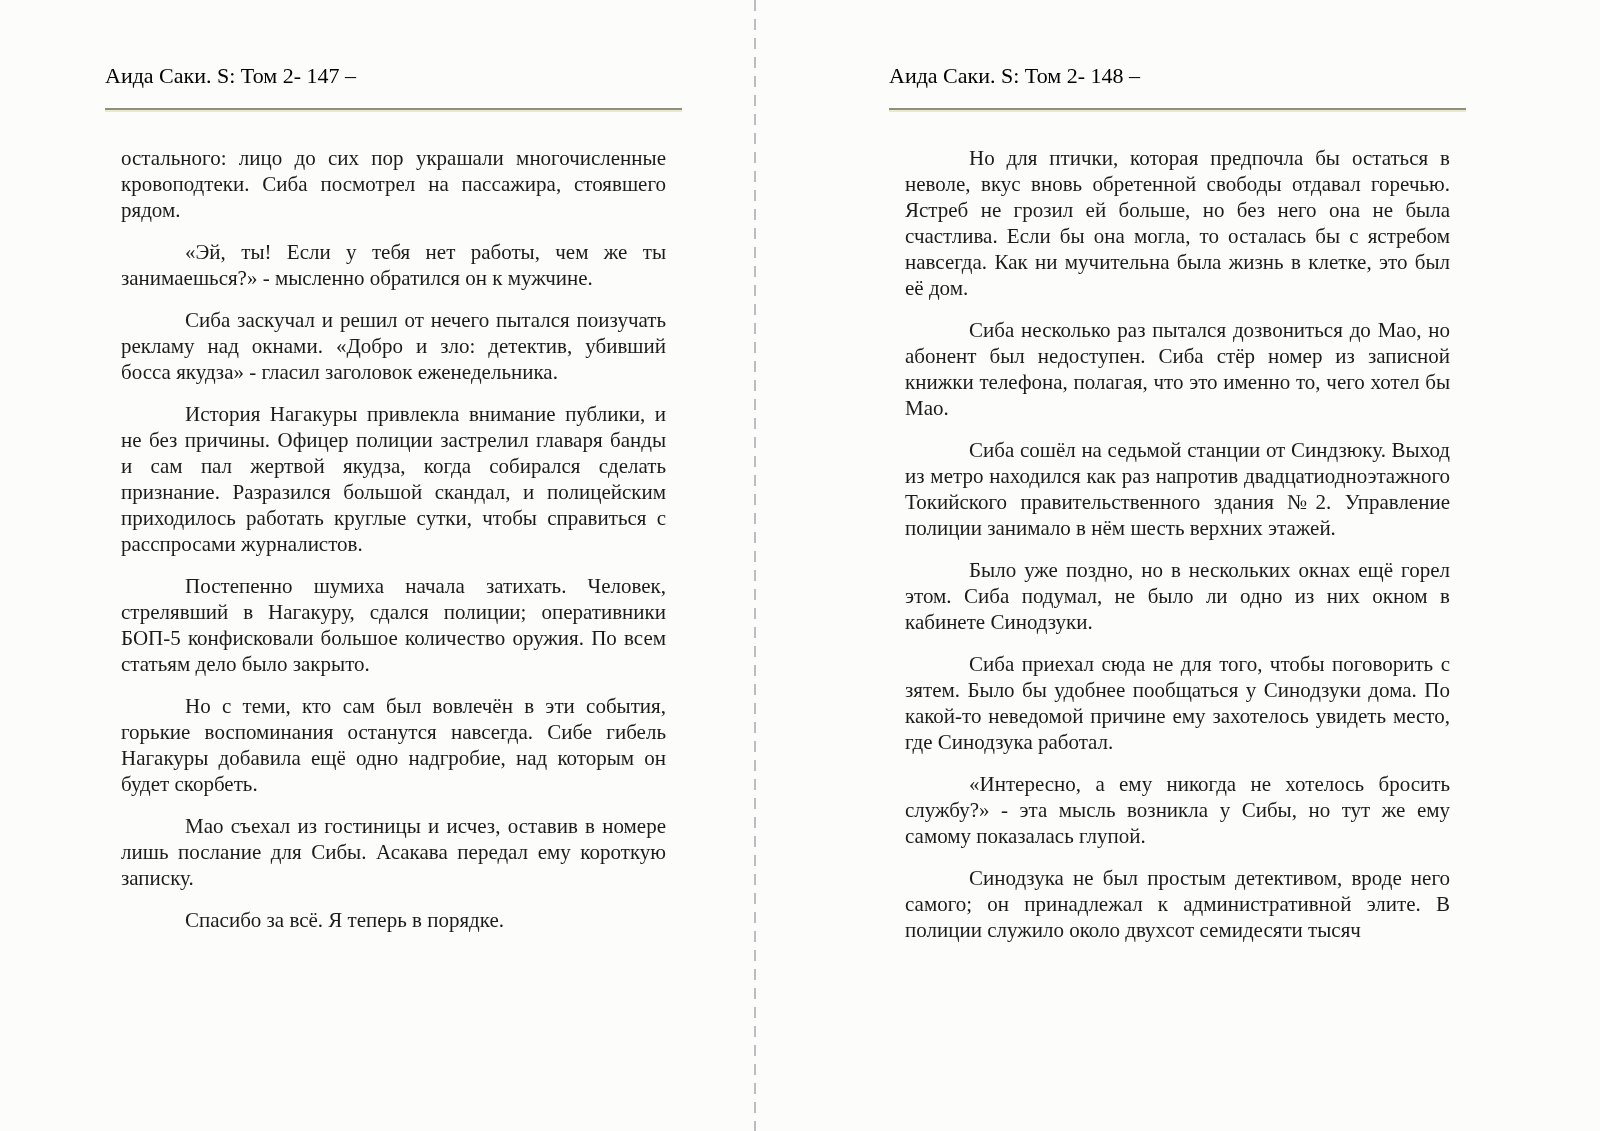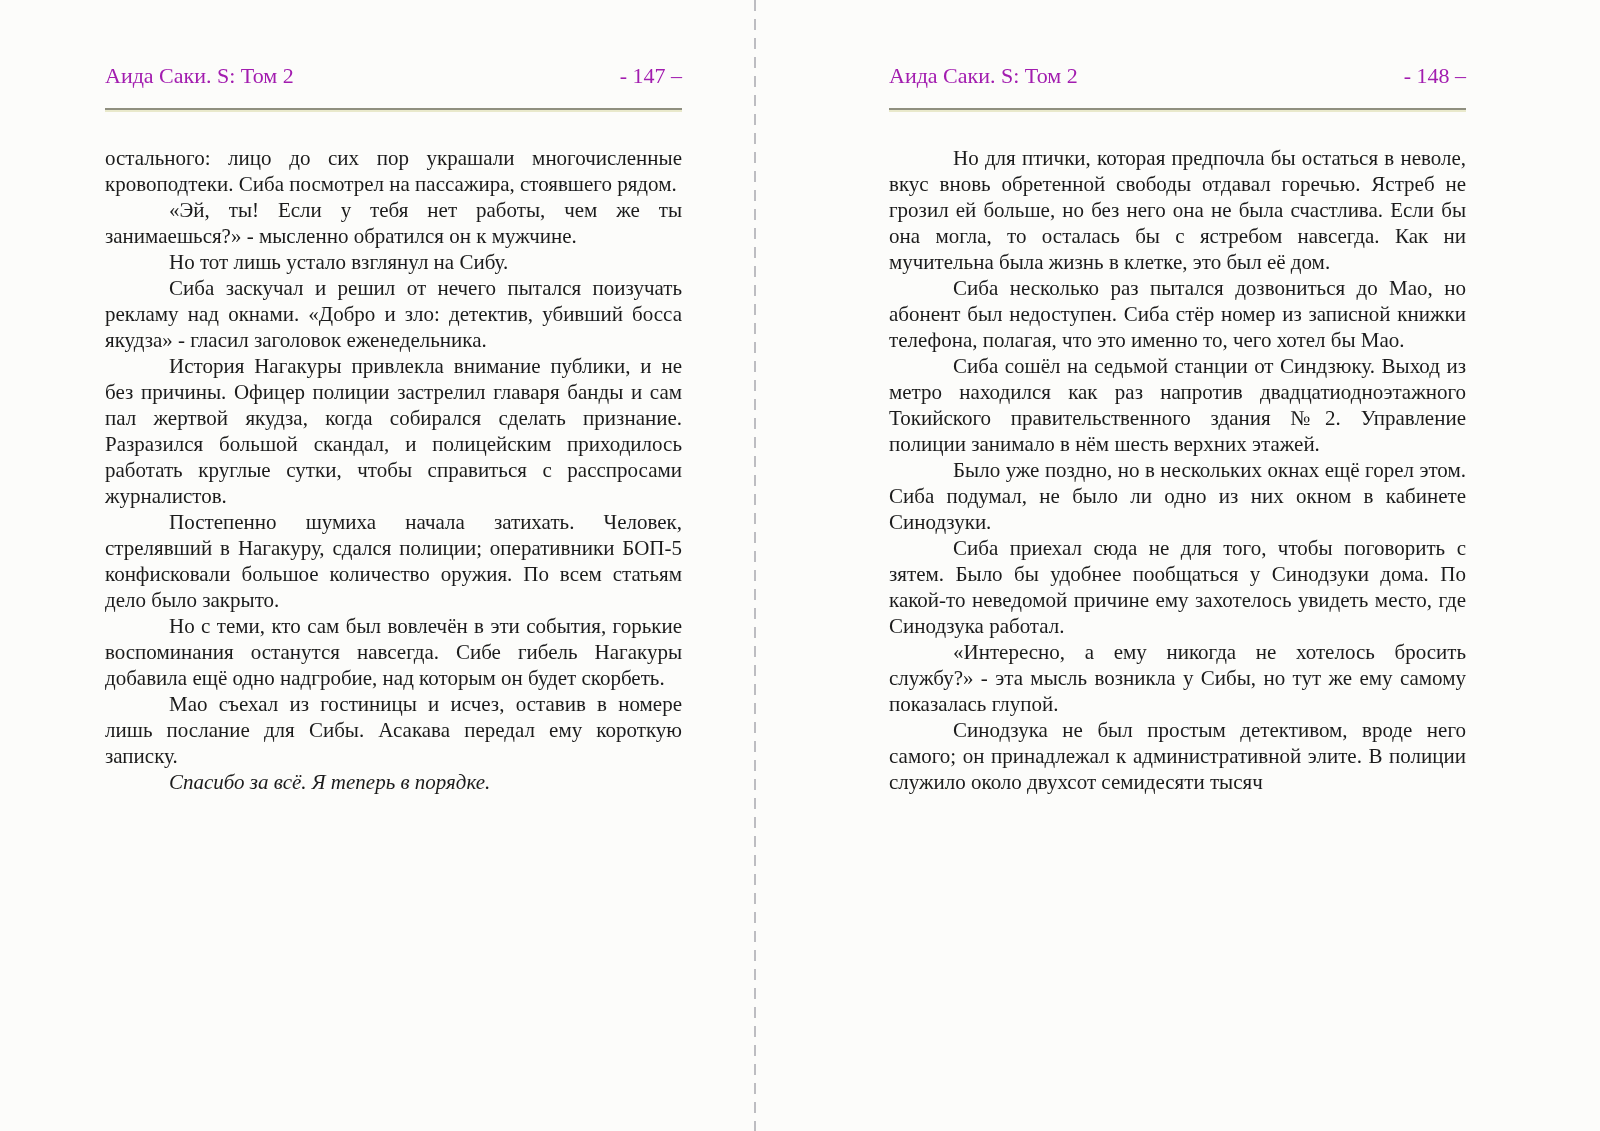--- a/index.html
+++ b/index.html
@@ -31,65 +31,63 @@
   }
   .page {
     position: absolute;
     top: 62px;
     width: 577px;
   }
   .page.left  { left: 105px; }
   .page.right { left: 889px; }
   .page-header {
     display: flex;
-    justify-content: space-between;
     align-items: baseline;
     font-size: 22px;
     line-height: 28px;
-    color: #a21caf;
+    color: #000000;
   }
   .header-rule {
     margin-top: 18px;
     height: 4px;
     background: linear-gradient(
       to bottom,
       var(--rule-top, #8f8f7f) 0px,
       var(--rule-top, #8f8f7f) 2px,
       var(--rule-bottom, #e9e9cb) 2px,
       var(--rule-bottom, #e9e9cb) 4px
     );
   }
   .page-body {
     margin-top: 33px;
     font-size: 21px;
     line-height: 26px;
     text-align: justify;
   }
   .para {
-    margin: 0;
+    margin: 16px;
     text-indent: 64px;
   }
   .para.noindent { text-indent: 0; }
-  .para.italic   { font-style: italic; }
+  .para.italic   { }
 </style>
 </head>
 <body>
 
 <div class="center-divider"></div>
 
 <div class="page left">
   <div class="page-header">
     <span>Аида Саки. S: Том 2</span>
     <span>- 147 –</span>
   </div>
   <div class="header-rule"></div>
   <div class="page-body">
     <p class="para noindent">остального: лицо до сих пор украшали многочисленные кровоподтеки. Сиба посмотрел на пассажира, стоявшего рядом.</p>
     <p class="para">«Эй, ты! Если у тебя нет работы, чем же ты занимаешься?» - мысленно обратился он к мужчине.</p>
-    <p class="para">Но тот лишь устало взглянул на Сибу.</p>
     <p class="para">Сиба заскучал и решил от нечего пытался поизучать рекламу над окнами. «Добро и зло: детектив, убивший босса якудза» - гласил заголовок еженедельника.</p>
     <p class="para">История Нагакуры привлекла внимание публики, и не без причины. Офицер полиции застрелил главаря банды и сам пал жертвой якудза, когда собирался сделать признание. Разразился большой скандал, и полицейским приходилось работать круглые сутки, чтобы справиться с расспросами журналистов.</p>
     <p class="para">Постепенно шумиха начала затихать. Человек, стрелявший в Нагакуру, сдался полиции; оперативники БОП-5 конфисковали большое количество оружия. По всем статьям дело было закрыто.</p>
     <p class="para">Но с теми, кто сам был вовлечён в эти события, горькие воспоминания останутся навсегда. Сибе гибель Нагакуры добавила ещё одно надгробие, над которым он будет скорбеть.</p>
     <p class="para">Мао съехал из гостиницы и исчез, оставив в номере лишь послание для Сибы. Асакава передал ему короткую записку.</p>
     <p class="para italic">Спасибо за всё. Я теперь в порядке.</p>
   </div>
 </div>
 
 <div class="page right">

